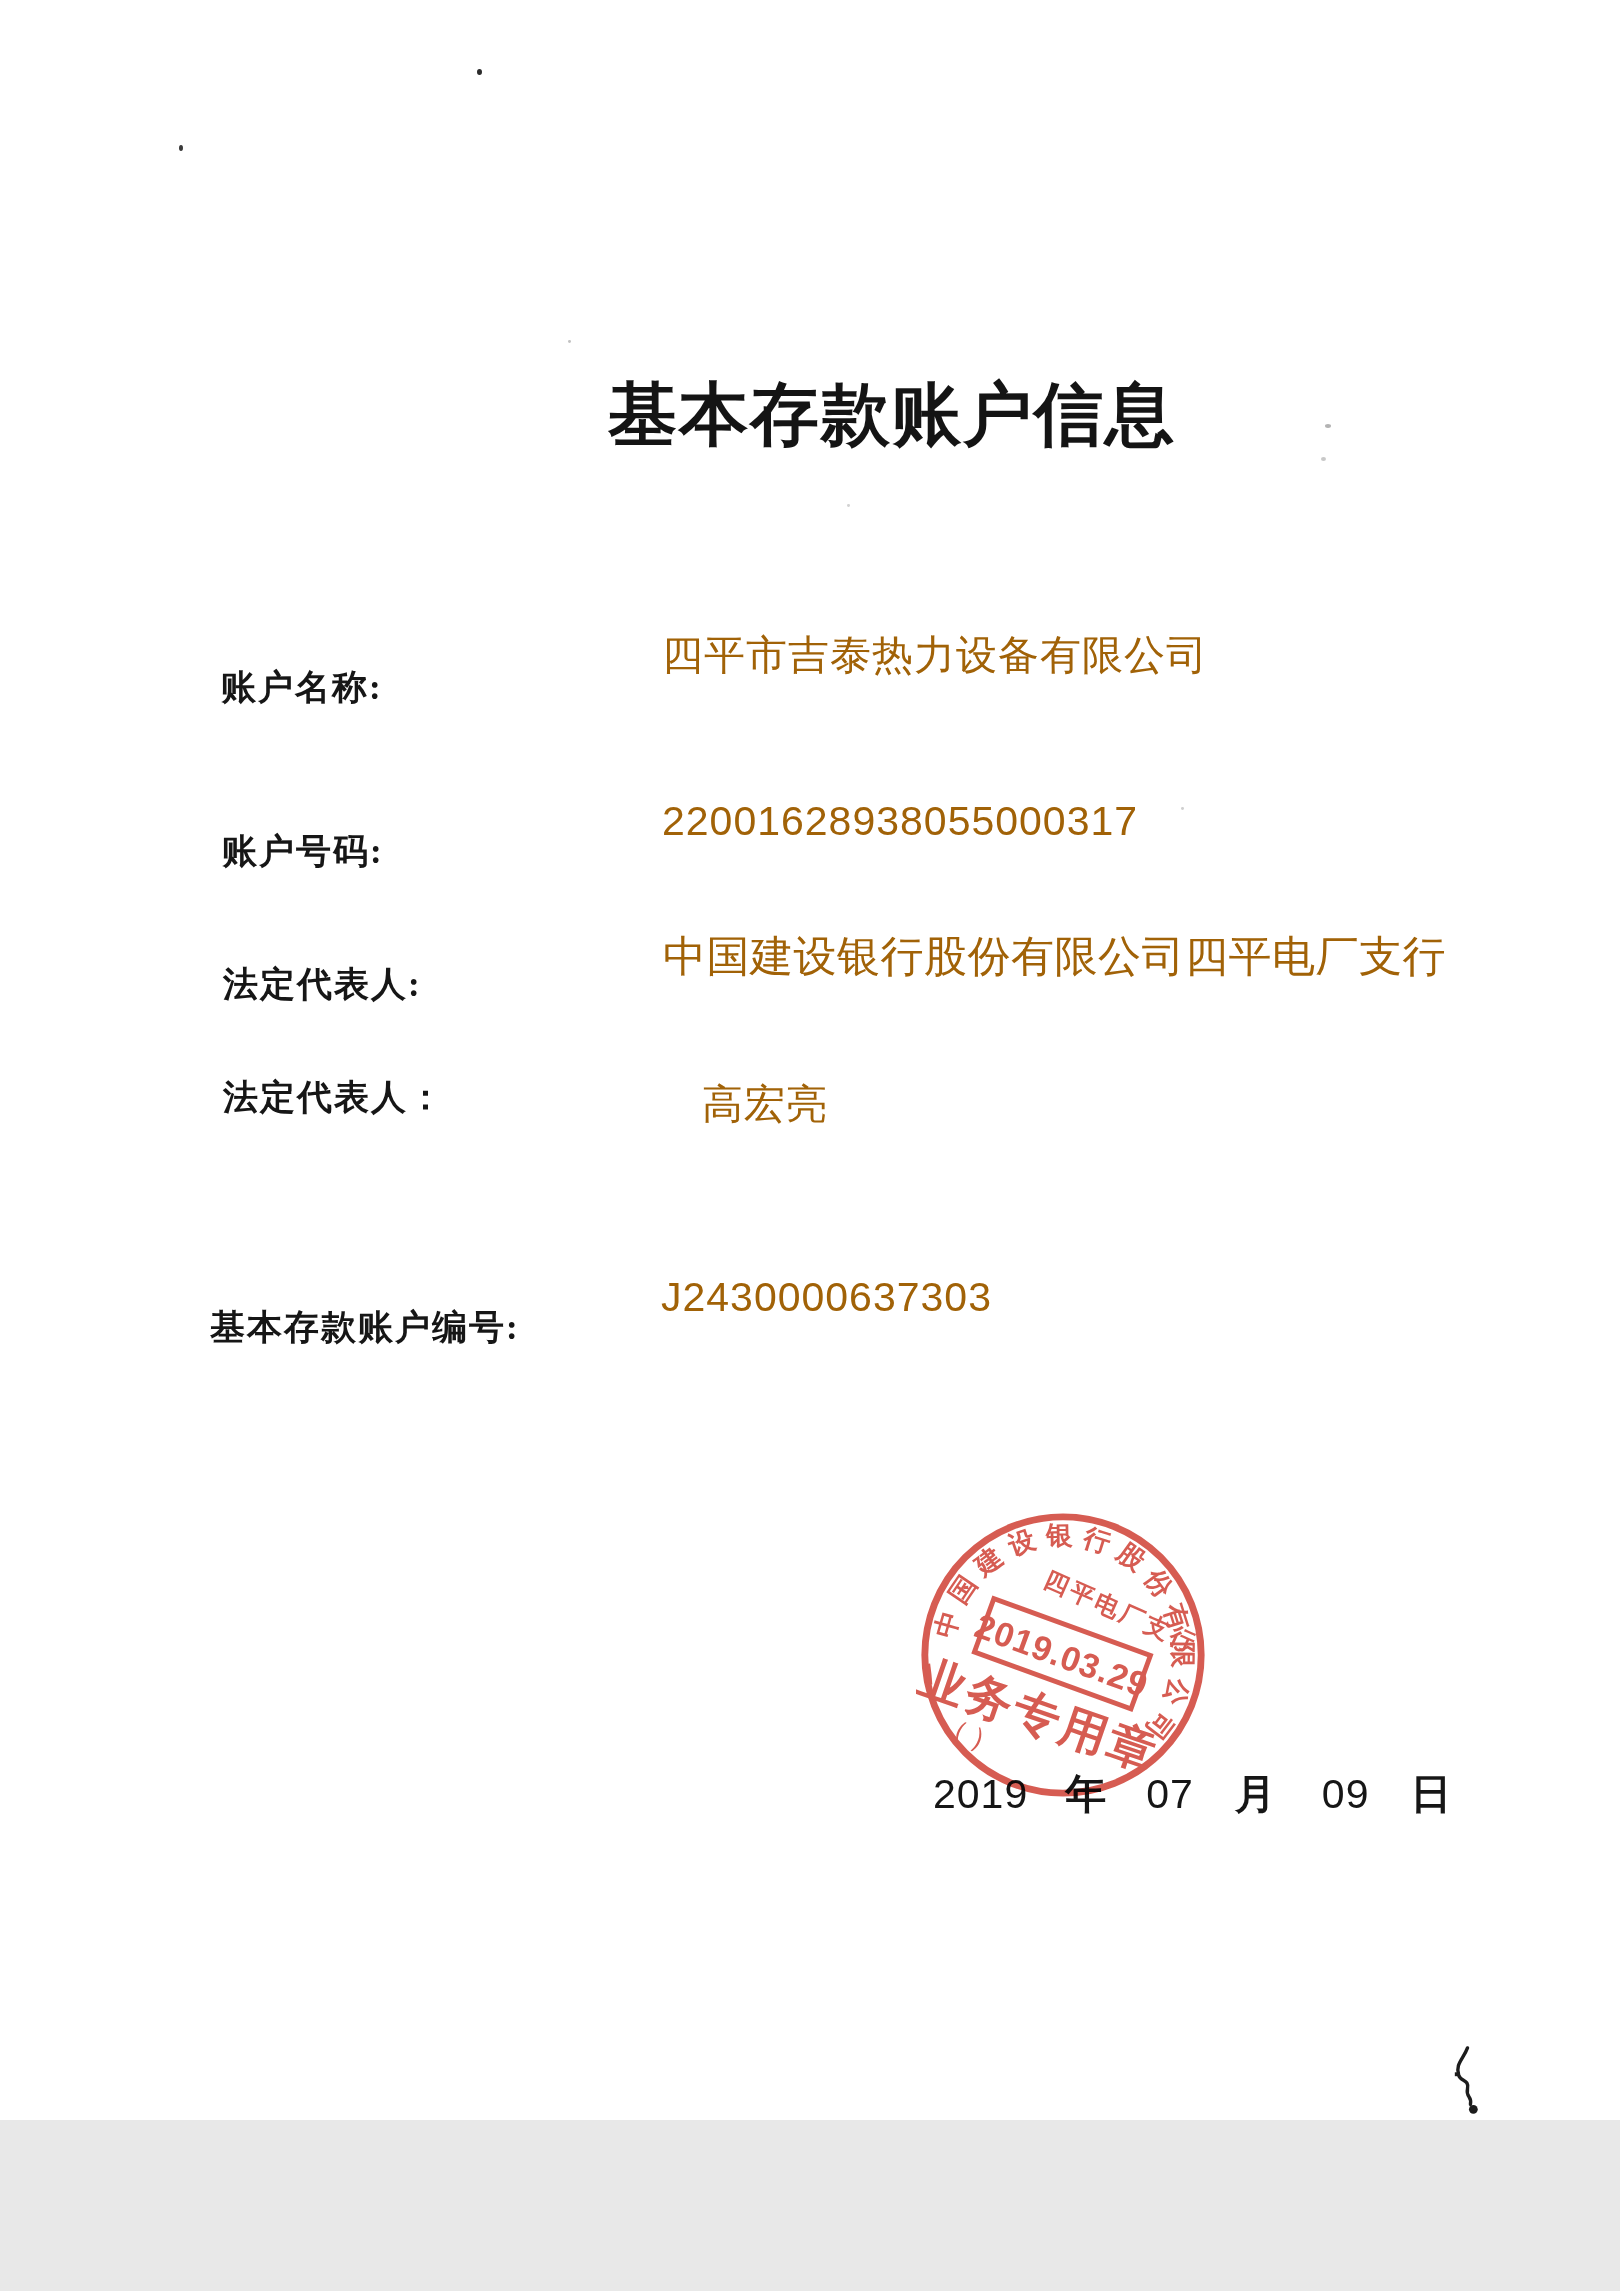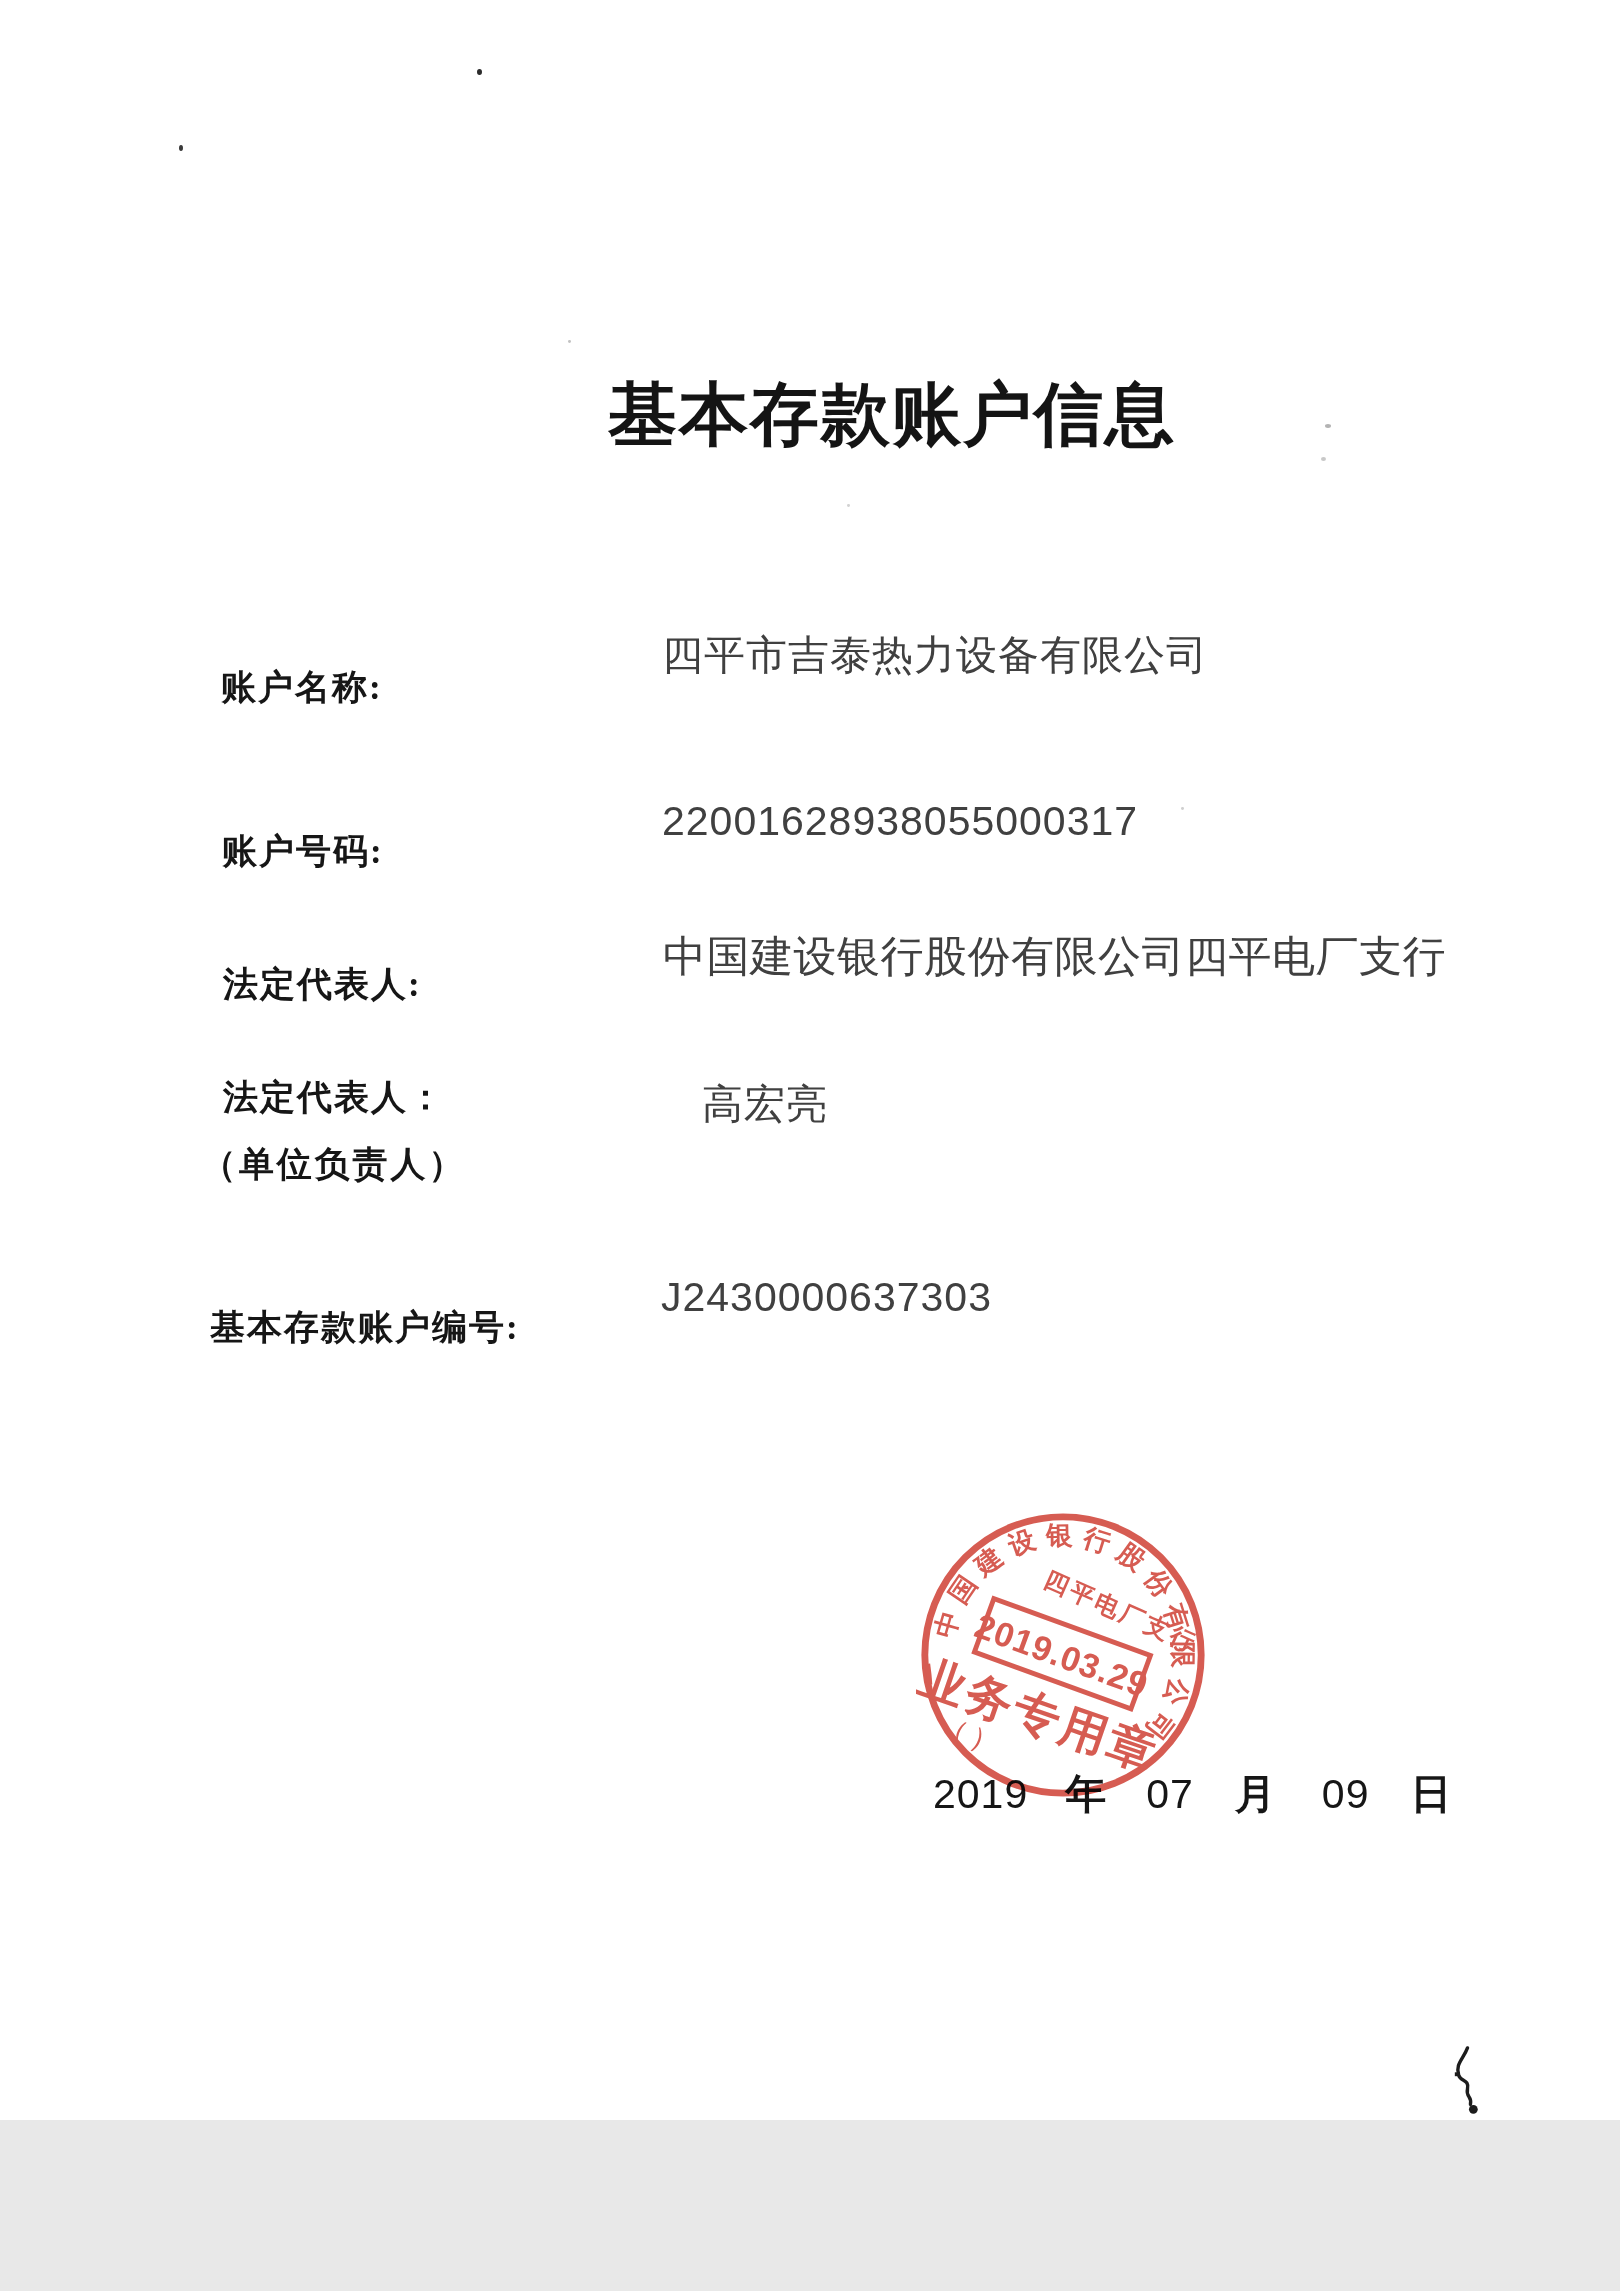--- a/index.html
+++ b/index.html
@@ -13,21 +13,21 @@
     margin:0 auto;
   }
   .abs{position:absolute;white-space:nowrap;}
   .doc-title{
     font-size:69px;font-weight:700;letter-spacing:2px;color:#141414;
   }
   .flabel{
     font-size:35px;font-weight:700;letter-spacing:2px;color:#161616;margin-top:32px;
   }
   .fvalue{
-    font-size:41px;font-weight:500;letter-spacing:1px;color:#404040;
+    font-size:41px;font-weight:500;letter-spacing:1px;color:#a16207;
     font-family:"Liberation Sans", sans-serif;
   }
   .fvalue.wide{font-size:43px;letter-spacing:0.5px;}
   .dateline{
     font-size:41px;color:#161616;
     font-family:"Liberation Sans", sans-serif;
     letter-spacing:1px;
   }
   .dateline .cjk{font-family:"Liberation Serif", serif;font-weight:600;}
   .dateline span{display:inline-block;}
@@ -44,21 +44,20 @@
   <div class="abs flabel" style="left:221px;top:632px;">账户名称:</div>
   <div class="abs fvalue" style="left:662px;top:628px;">四平市吉泰热力设备有限公司</div>
 
   <div class="abs flabel" style="left:222px;top:796px;">账户号码:</div>
   <div class="abs fvalue" style="left:662px;top:798px;">22001628938055000317</div>
 
   <div class="abs flabel" style="left:223px;top:929px;">法定代表人:</div>
   <div class="abs fvalue wide" style="left:663px;top:928px;">中国建设银行股份有限公司四平电厂支行</div>
 
   <div class="abs flabel" style="left:223px;top:1042px;">法定代表人：</div>
-  <div class="abs flabel" style="left:201px;top:1109px;letter-spacing:2.9px;">（单位负责人）</div>
   <div class="abs fvalue" style="left:662px;top:1077px;margin-left:40px;">高宏亮</div>
 
   <div class="abs flabel" style="left:210px;top:1272px;">基本存款账户编号:</div>
   <div class="abs fvalue" style="left:661px;top:1274px;">J2430000637303</div>
 
   <div class="abs dateline" style="left:933px;top:1767px;">
     <span style="margin-right:37px;">2019</span><span class="cjk" style="margin-right:39px;">年</span><span style="margin-right:41px;">07</span><span class="cjk" style="margin-right:45px;">月</span><span style="margin-right:41px;">09</span><span class="cjk">日</span>
   </div>
 
   <svg class="abs stamp-svg" style="left:916px;top:1508px;" width="294" height="294" viewBox="0 0 300 300">

